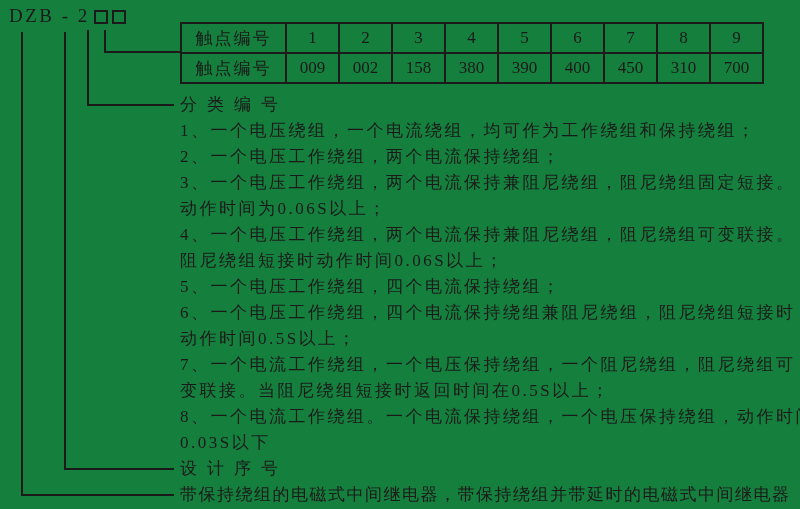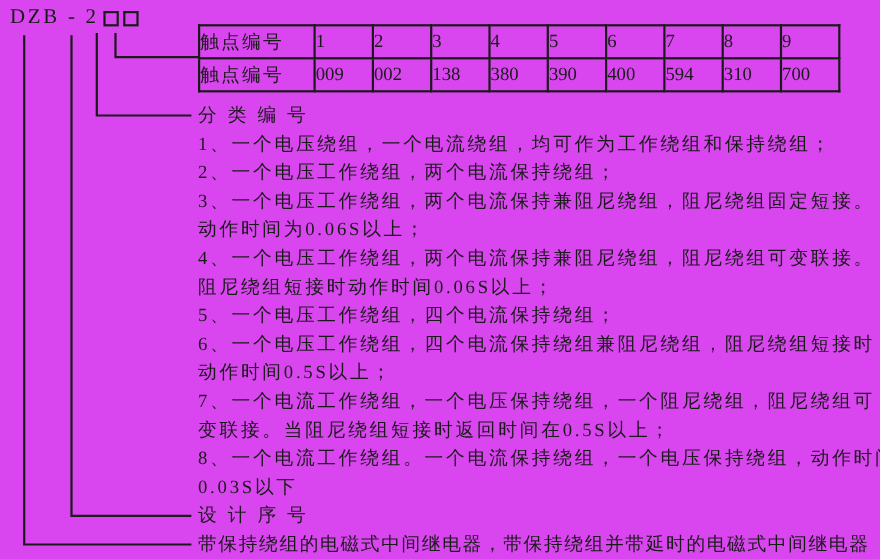--- a/index.html
+++ b/index.html
@@ -1,20 +1,20 @@
 <!DOCTYPE html>
 <html><head>
 <meta charset="utf-8">
 <style>
   html, body { margin: 0; padding: 0; background: #ffffff; }
   .canvas {
     position: relative;
     width: 800px;
     height: 509px;
-    background: #d946ef;
+    background: #15803d;
     color: #1a1a1a;
     font-family: "Liberation Serif", "DejaVu Serif", serif;
     overflow: hidden;
   }
   
   .model {
     position: absolute;
     left: 9px;
     top: 5px;
     display: flex;
@@ -42,20 +42,21 @@
   .contact-table {
     position: absolute;
     left: 180px;
     top: 22px;
     border-collapse: collapse;
     table-layout: fixed;
   }
   .contact-table td {
     border: 2px solid #1a1a1a;
     height: 28px;
+    text-align: center;
     vertical-align: middle;
     font-size: 17px;
     padding: 0;
     white-space: nowrap;
   }
   .contact-table td.rowlabel { letter-spacing: 2px; }
   
   .textcol {
     position: absolute;
     left: 180px;
@@ -112,25 +113,25 @@
       <td>5</td>
       <td>6</td>
       <td>7</td>
       <td>8</td>
       <td>9</td>
     </tr>
     <tr>
       <td class="rowlabel">触点编号</td>
       <td>009</td>
       <td>002</td>
-      <td>138</td>
+      <td>158</td>
       <td>380</td>
       <td>390</td>
       <td>400</td>
-      <td>594</td>
+      <td>450</td>
       <td>310</td>
       <td>700</td>
     </tr>
   </tbody>
     </table>
 
   <div class="textcol">
     <div class="tline label4">分类编号</div>
     <div class="tline">1、一个电压绕组，一个电流绕组，均可作为工作绕组和保持绕组；</div>
     <div class="tline">2、一个电压工作绕组，两个电流保持绕组；</div>

